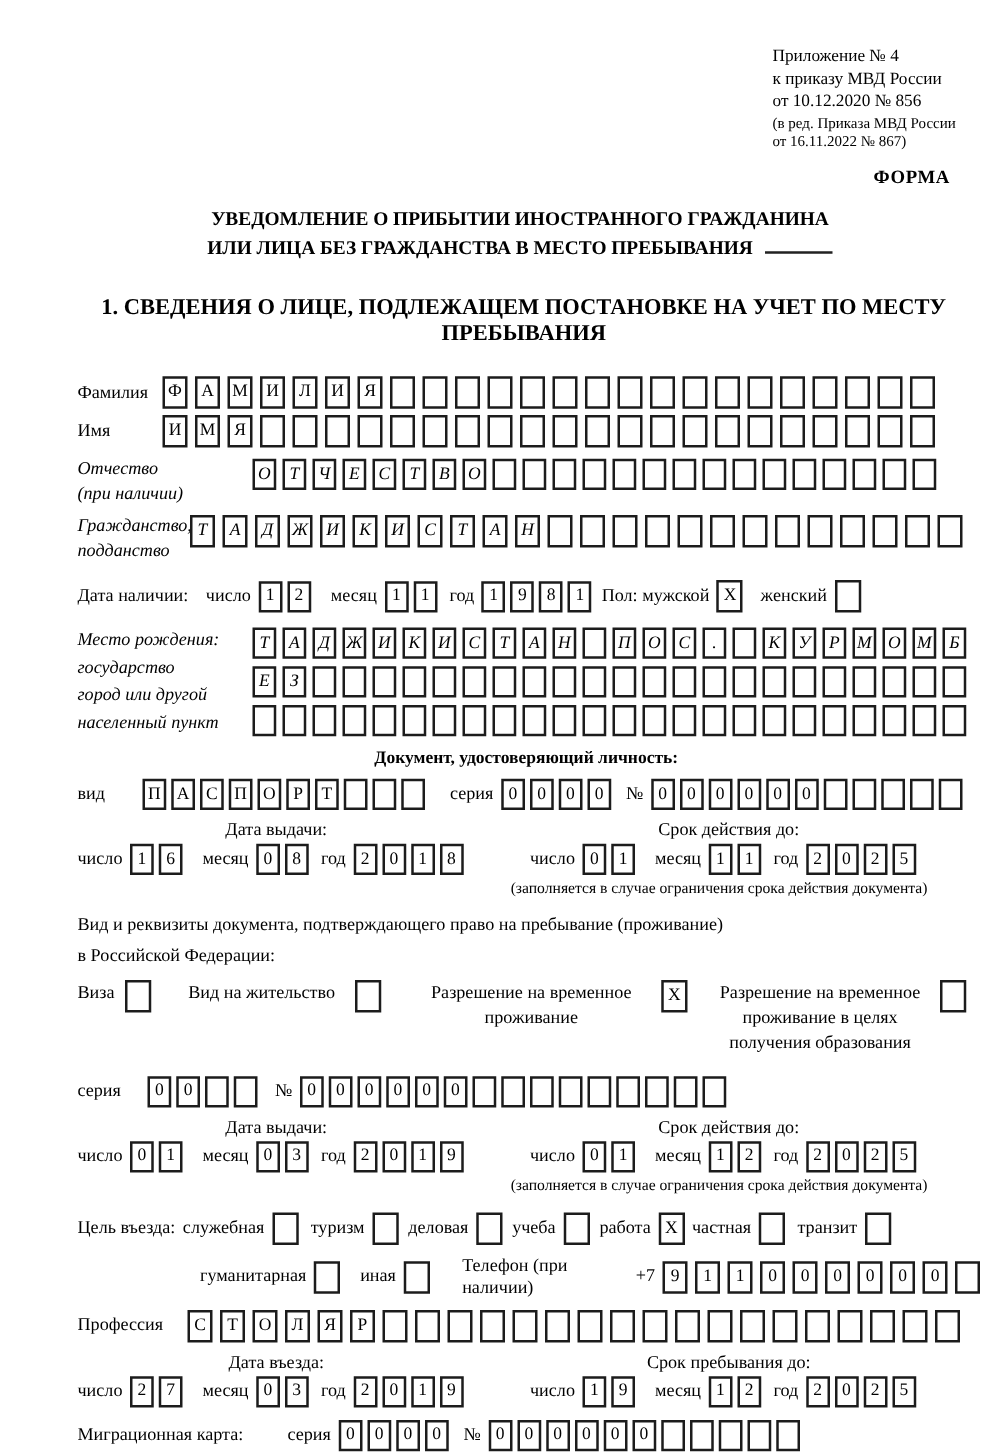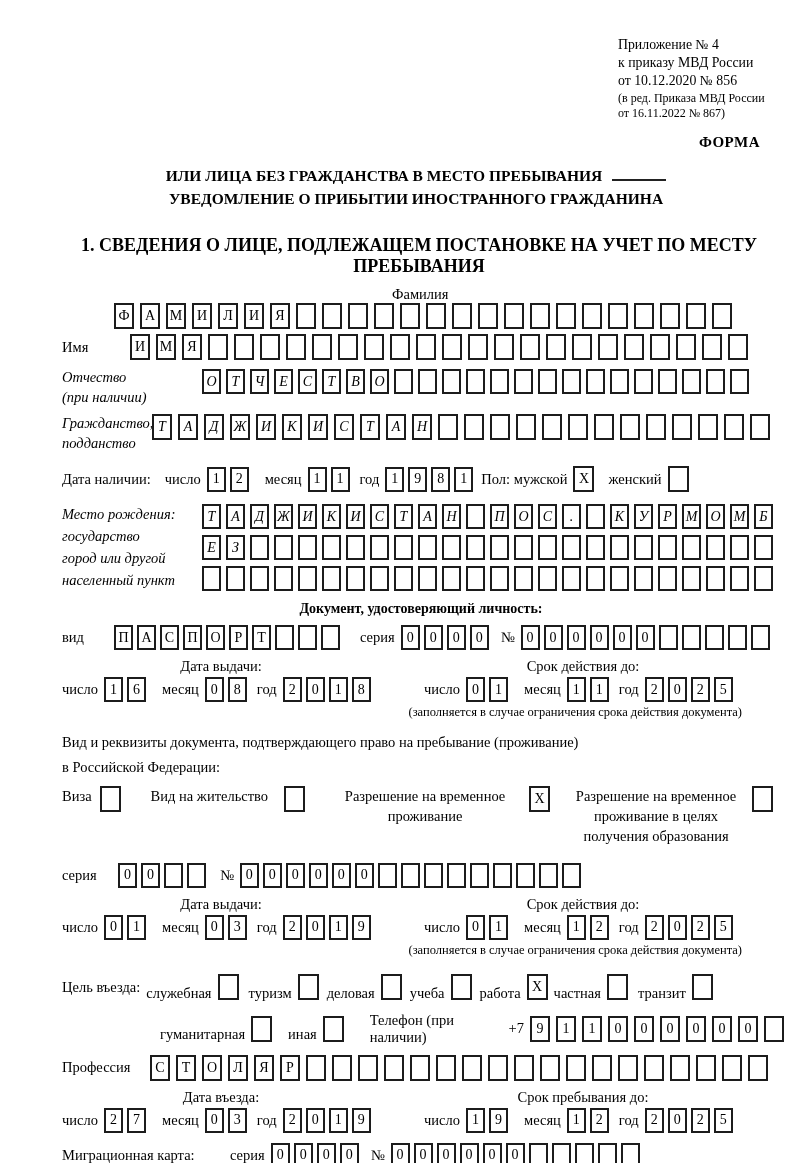--- a/index.html
+++ b/index.html
@@ -23,21 +23,21 @@
   .cell { width:20px; height:26px; border:2px solid #1c1c1c; margin-right:6px; display:inline-flex; align-items:center; justify-content:center; font-size:14px; background:#fff; flex:none; }
   .tight .cell { width:19px; height:25px; margin-right:5px; }
   .sm .cell { width:19px; height:25px; margin-right:4px; }
   .dt .cell { width:19px; height:25px; margin-right:4px; }
   .cb .cell { width:21px; height:26px; margin-right:0; }
 
   .row { display:flex; align-items:center; }
   .row-top { display:flex; align-items:flex-start;font-style:italic; }
   .lbl { flex:none; }
 
-  .frow-surname { margin-top:9px;flex-direction:column; }
+  .frow-surname { margin-top:24px; }
   .frow-surname .lbl { width:68px; }
   .frow-name { margin-top:5px; }
   .frow-name .lbl { width:68px; }
 
   .frow-pat { margin-top:8px; }
   .frow-pat .lbl, .frow-cit .lbl { width:140px; line-height:1.35; }
   .frow-pat .cells { margin-top:1px; }
   .frow-cit { margin-top:7px; }
   .frow-cit .lbl { width:90px; }
 
@@ -66,21 +66,21 @@
 
   .opt-row { display:flex; align-items:flex-start; margin-top:6px; }
   .opt { display:flex; align-items:flex-start; }
   .opt .olabel { margin-right:8px; line-height:1.4; }
   .opt .center { text-align:center; }
 
   .frow-seriya { margin-top:16px; }
   .frow-seriya .lbl { width:48px; }
 
   .purpose1 { margin-top:14px; }
-  .purpose1 .olabel, .purpose2 .olabel { margin-right:6px;margin-top:11px; }
+  .purpose1 .olabel, .purpose2 .olabel { margin-right:6px; }
   .purpose1 .opt, .purpose2 .opt { align-items:center; }
   .purpose2 { margin-top:9px; margin-left:98px; }
 
   .frow-prof { margin-top:9px; }
   .frow-prof .lbl { width:88px; }
 
   .frow-mig { margin-top:10px; }
   .frow-mig .lbl { width:168px; }
 
   .frow-reps { margin-top:10px; }
@@ -95,22 +95,22 @@
   <div class="appendix">
     <div>Приложение № 4</div>
     <div>к приказу МВД России</div>
     <div>от 10.12.2020 № 856</div>
     <div class="small">(в ред. Приказа МВД России</div>
     <div class="small">от 16.11.2022 № 867)</div>
   </div>
   <div class="forma">ФОРМА</div>
 
   <div class="title">
+    <div>УВЕДОМЛЕНИЕ О ПРИБЫТИИ ИНОСТРАННОГО ГРАЖДАНИНА</div>
     <div><span>ИЛИ ЛИЦА БЕЗ ГРАЖДАНСТВА В МЕСТО ПРЕБЫВАНИЯ</span><span class="blank-line"></span></div>
-    <div>УВЕДОМЛЕНИЕ О ПРИБЫТИИ ИНОСТРАННОГО ГРАЖДАНИНА</div>
   </div>
 
   <div class="section-heading">1. СВЕДЕНИЯ О ЛИЦЕ, ПОДЛЕЖАЩЕМ ПОСТАНОВКЕ НА УЧЕТ ПО МЕСТУ ПРЕБЫВАНИЯ</div>
 
   <div class="row frow-surname">
     <span class="lbl">Фамилия</span>
     <span class="cells">
         <span class="cell">Ф</span>
         <span class="cell">А</span>
         <span class="cell">М</span>

